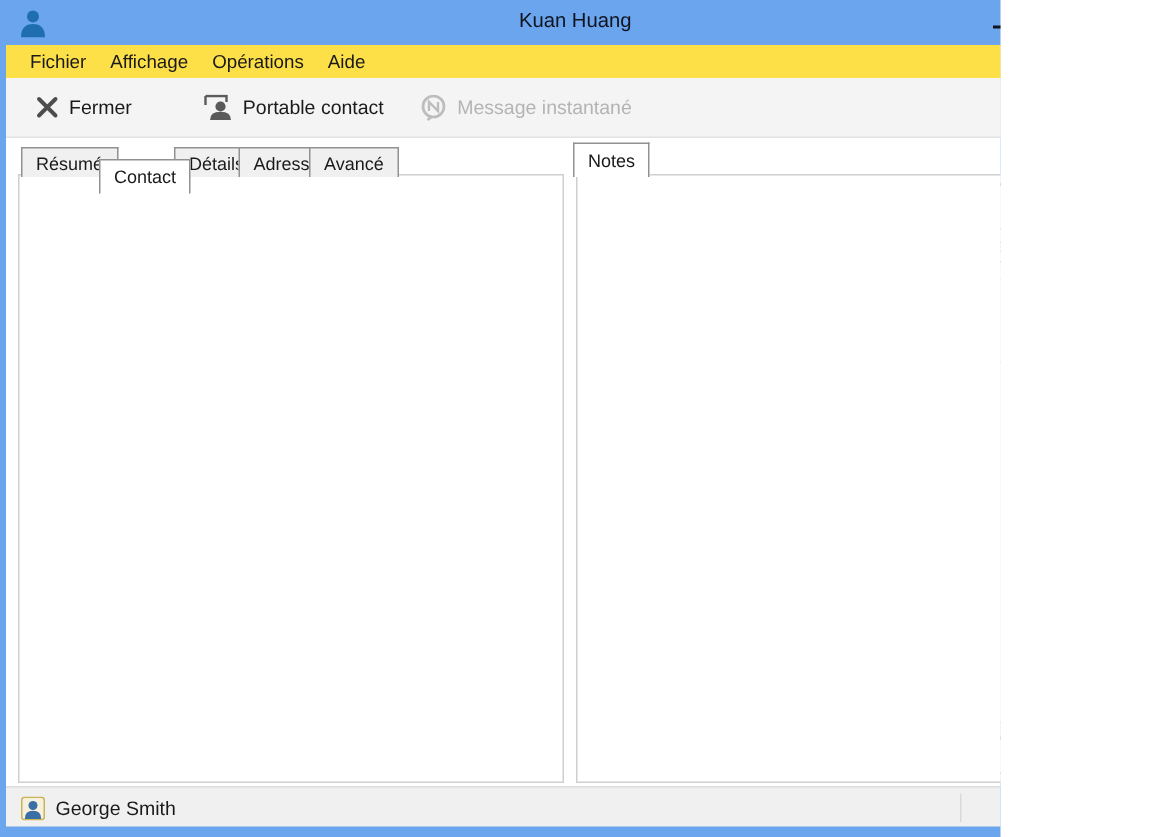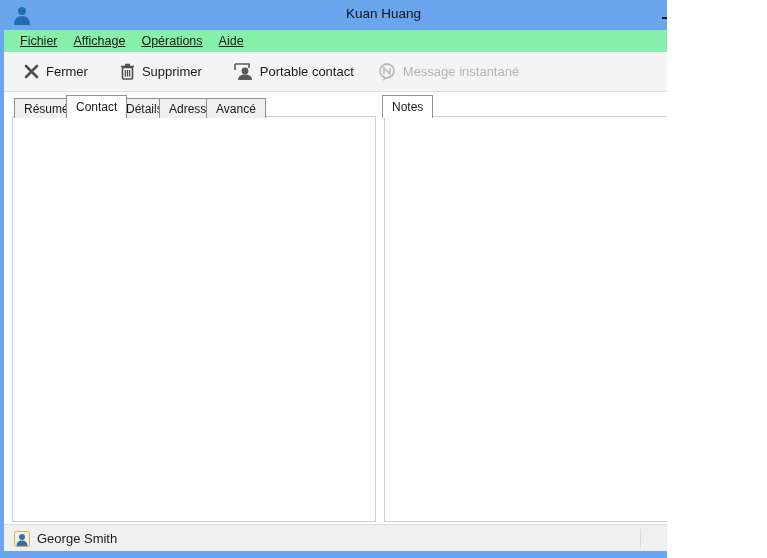--- a/index.html
+++ b/index.html
@@ -13,21 +13,21 @@
   .app-icon { position:absolute; left:12px; top:5px; width:20px; height:20px; }
   .title { position:absolute; left:0; top:6px; width:767px; text-align:center; font-size:13.5px; color:#10141f; }
   .winbtn { position:absolute; top:0; height:29px; display:flex; align-items:center; justify-content:center; cursor:default; }
   .btn-min { left:650px; width:34px; }
   .btn-max { left:684px; width:30px; }
   .btn-close { left:714px; width:49px; background:#cd5252; }
 
   
   .client { position:absolute; left:4px; top:30px; width:759px; height:494px; background:#ffffff; }
 
-  .menubar { position:absolute; left:0; top:0; width:759px; height:22px; background:#86efac; display:flex; align-items:center; padding-left:8px;text-decoration:underline; }
+  .menubar { position:absolute; left:0; top:0; width:759px; height:22px; background:#fde047; display:flex; align-items:center; padding-left:8px; }
   .menu-item { padding:2px 8px; font-size:12.5px; }
 
   .toolbar { position:absolute; left:0; top:22px; width:759px; height:40px; background:#f4f4f4; border-bottom:1px solid #e2e2e2; display:flex; align-items:center; padding-left:12px; }
   .tbtn { display:flex; align-items:center; gap:7px; font-size:13px; padding:6px 8px; white-space:nowrap; }
   .tbtn.disabled { color:#b4b4b4; }
   .tsep { width:8px; }
   .drop-arrow { margin-left:2px; }
   .overflow { position:absolute; right:8px; top:2px; color:#3a7ad8; font-weight:bold; font-size:12px; }
 
   
@@ -107,31 +107,20 @@
 
     <div class="toolbar">
       <div class="tbtn">
         <svg width="15" height="15" viewBox="0 0 15 15">
             <path d="M2,2 L13,13 M13,2 L2,13" stroke="#4d4d4d" stroke-width="2.6" stroke-linecap="round"></path>
           </svg>
         <span>Fermer</span>
       </div>
       <div class="tsep"></div>
       <div class="tsep"></div>
-      <div class="tbtn">
-        <svg width="15" height="17" viewBox="0 0 15 17">
-            <rect x="2.5" y="4.5" width="10" height="11.5" rx="1" fill="none" stroke="#4d4d4d" stroke-width="1.6"></rect>
-            <line x1="1" y1="3.5" x2="14" y2="3.5" stroke="#4d4d4d" stroke-width="1.6"></line>
-            <rect x="5" y="0.8" width="5" height="2" fill="#4d4d4d"></rect>
-            <line x1="5.4" y1="7" x2="5.4" y2="13.6" stroke="#4d4d4d" stroke-width="1.3"></line>
-            <line x1="7.5" y1="7" x2="7.5" y2="13.6" stroke="#4d4d4d" stroke-width="1.3"></line>
-            <line x1="9.6" y1="7" x2="9.6" y2="13.6" stroke="#4d4d4d" stroke-width="1.3"></line>
-          </svg>
-        <span>Supprimer</span>
-      </div>
       <div class="tsep"></div>
       <div class="tsep"></div>
       <div class="tbtn">
         <svg width="19" height="17" viewBox="0 0 19 17">
             <path d="M1,1 H15 V5 M1,1 V7" fill="none" stroke="#5a5a5a" stroke-width="1.6"></path>
             <circle cx="11" cy="8" r="3.4" fill="#5a5a5a"></circle>
             <path d="M4,17 Q4,11.5 11,11.5 Q18,11.5 18,17 Z" fill="#5a5a5a"></path>
           </svg>
         <span>Portable contact</span>
       </div>
@@ -141,21 +130,21 @@
             <circle cx="9" cy="8" r="7" fill="none" stroke="#bdbdbd" stroke-width="1.8"></circle>
             <path d="M5,17 L8,14.6" stroke="#bdbdbd" stroke-width="1.8"></path>
             <path d="M6,11 V5 L12,11 V5" fill="none" stroke="#bdbdbd" stroke-width="1.6"></path>
           </svg>
         <span>Message instantané</span>
       </div>
       <div class="overflow">»</div>
     </div>
 
     <div class="tab" style="left:10px;">Résumé</div>
-    <div class="tab active" style="left:62px;">Contact</div>
+    <div class="tab active" style="left:62px;margin-top:11px;">Contact</div>
     <div class="tab" style="left:112px;">Détails</div>
     <div class="tab" style="left:155px;">Adresse</div>
     <div class="tab" style="left:202px;">Avancé</div>
 
     <div class="tab active" style="left:378px;">Notes</div>
 
     <div class="panel panel-left"></div>
     <div class="panel panel-right"></div>
 
     <div class="photo">

